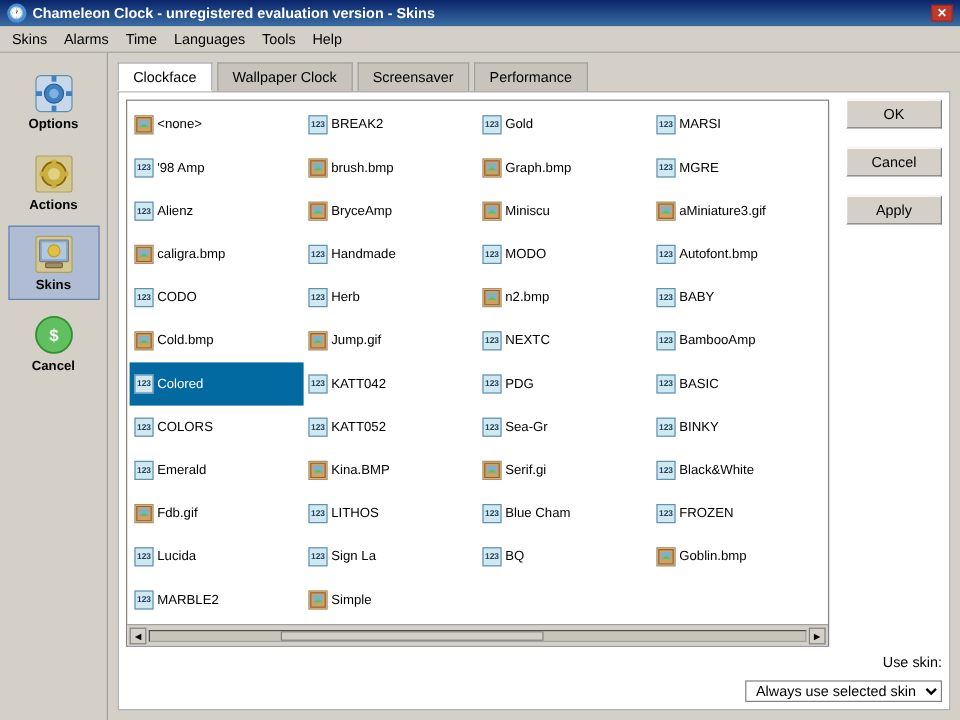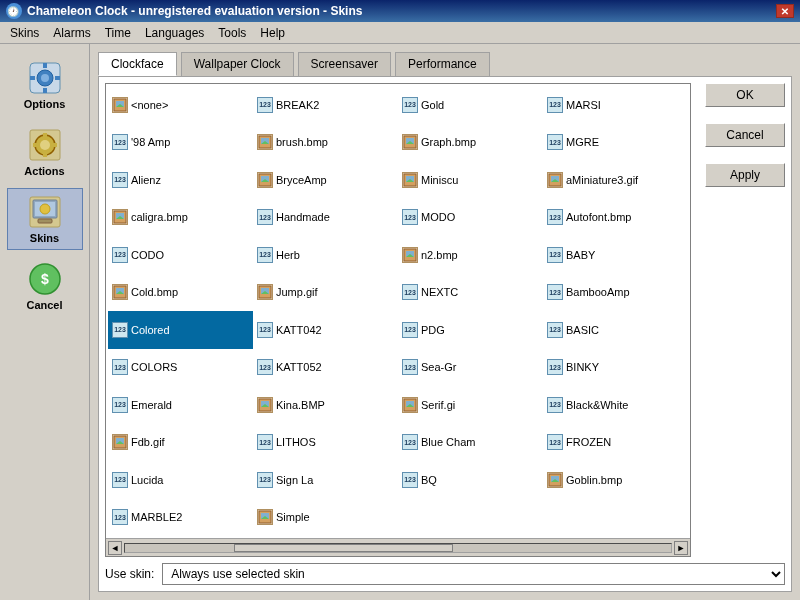--- a/index.html
+++ b/index.html
@@ -235,23 +235,24 @@
       border: 1px solid #808080;
       border-top-color: #fff;
       border-left-color: #fff;
       cursor: pointer;
       font-size: 12px;
       display: flex; align-items: center; justify-content: center;
     }
     
     #use-skin-row {
       display: flex;
-      align-items: center;
+      align-items: flex-end;
       gap: 8px;
       margin-top: 6px;
+      flex-direction: column;
     }
     #use-skin-label {
       font-size: 12px;
       white-space: nowrap;
     }
     #use-skin-select {
       flex: 1;
       height: 22px;
       border: 1px solid #808080;
       background: white;

